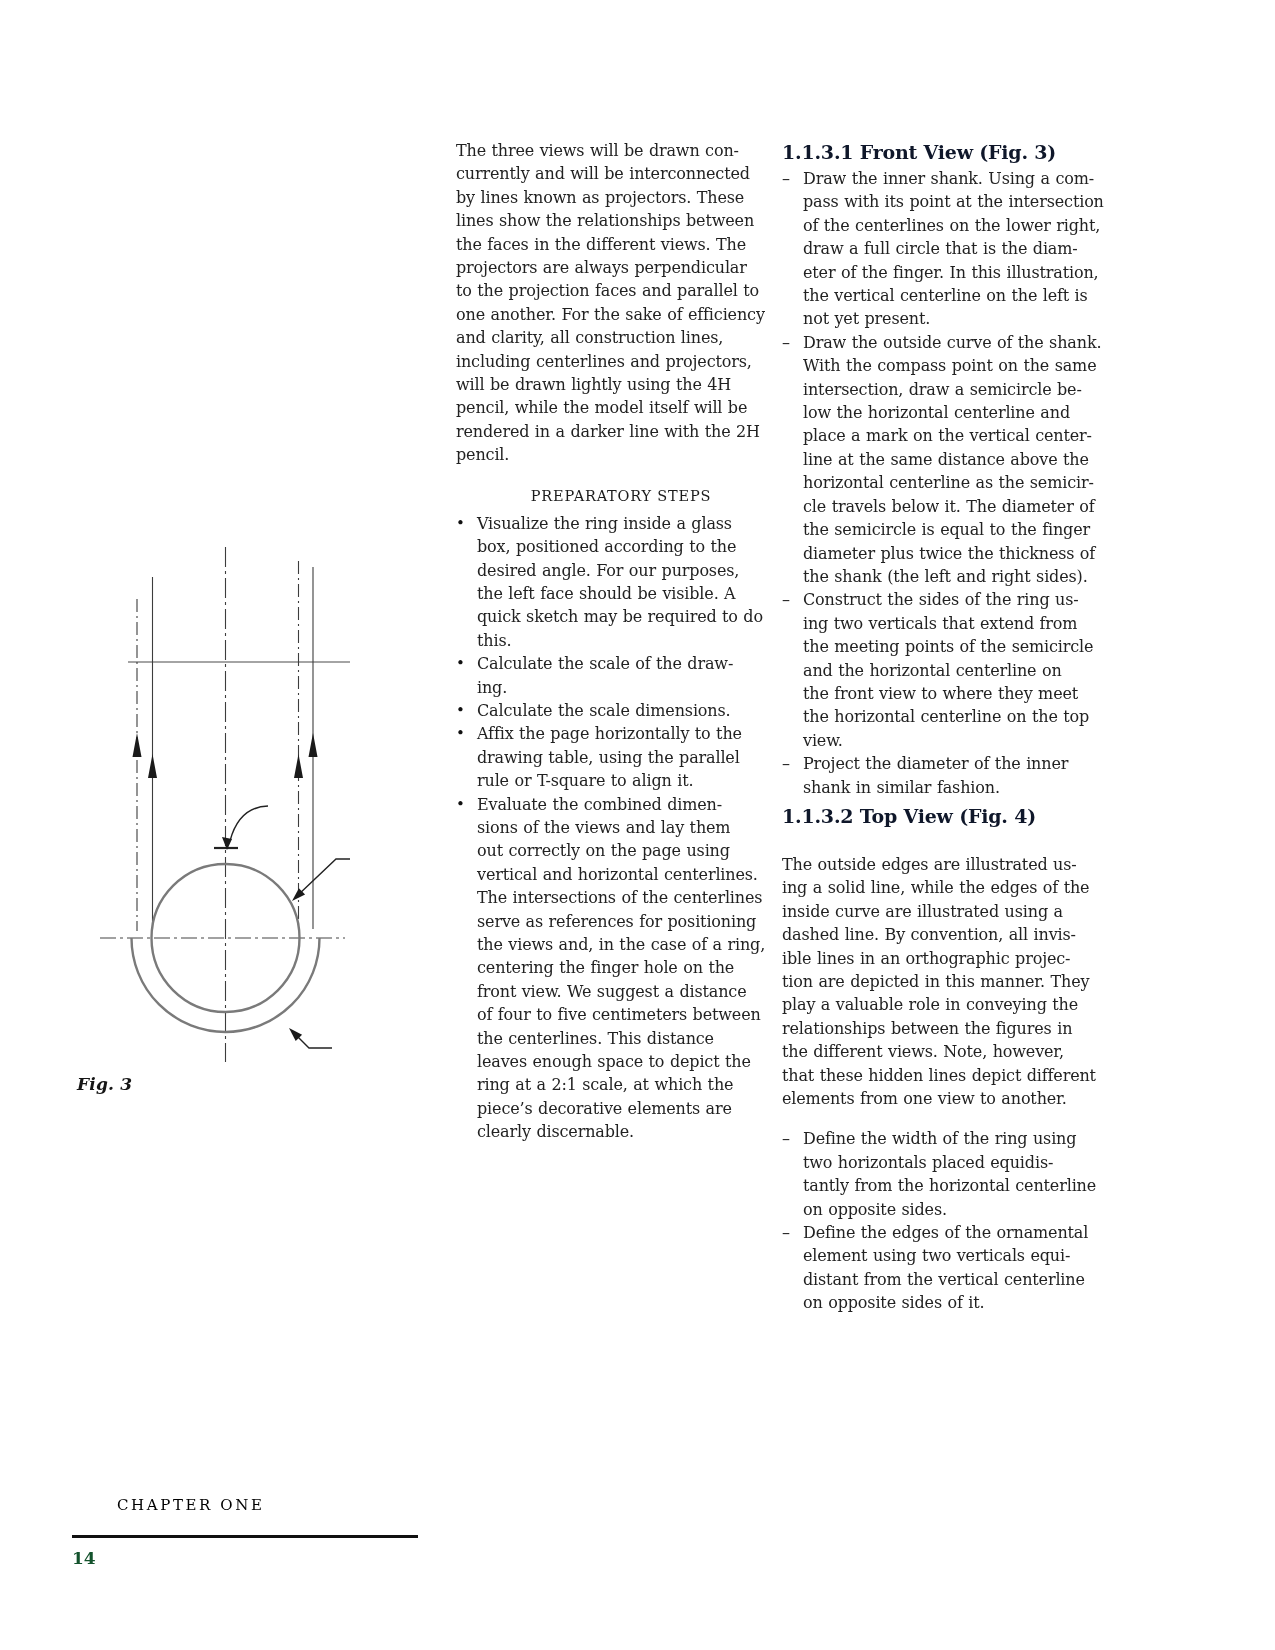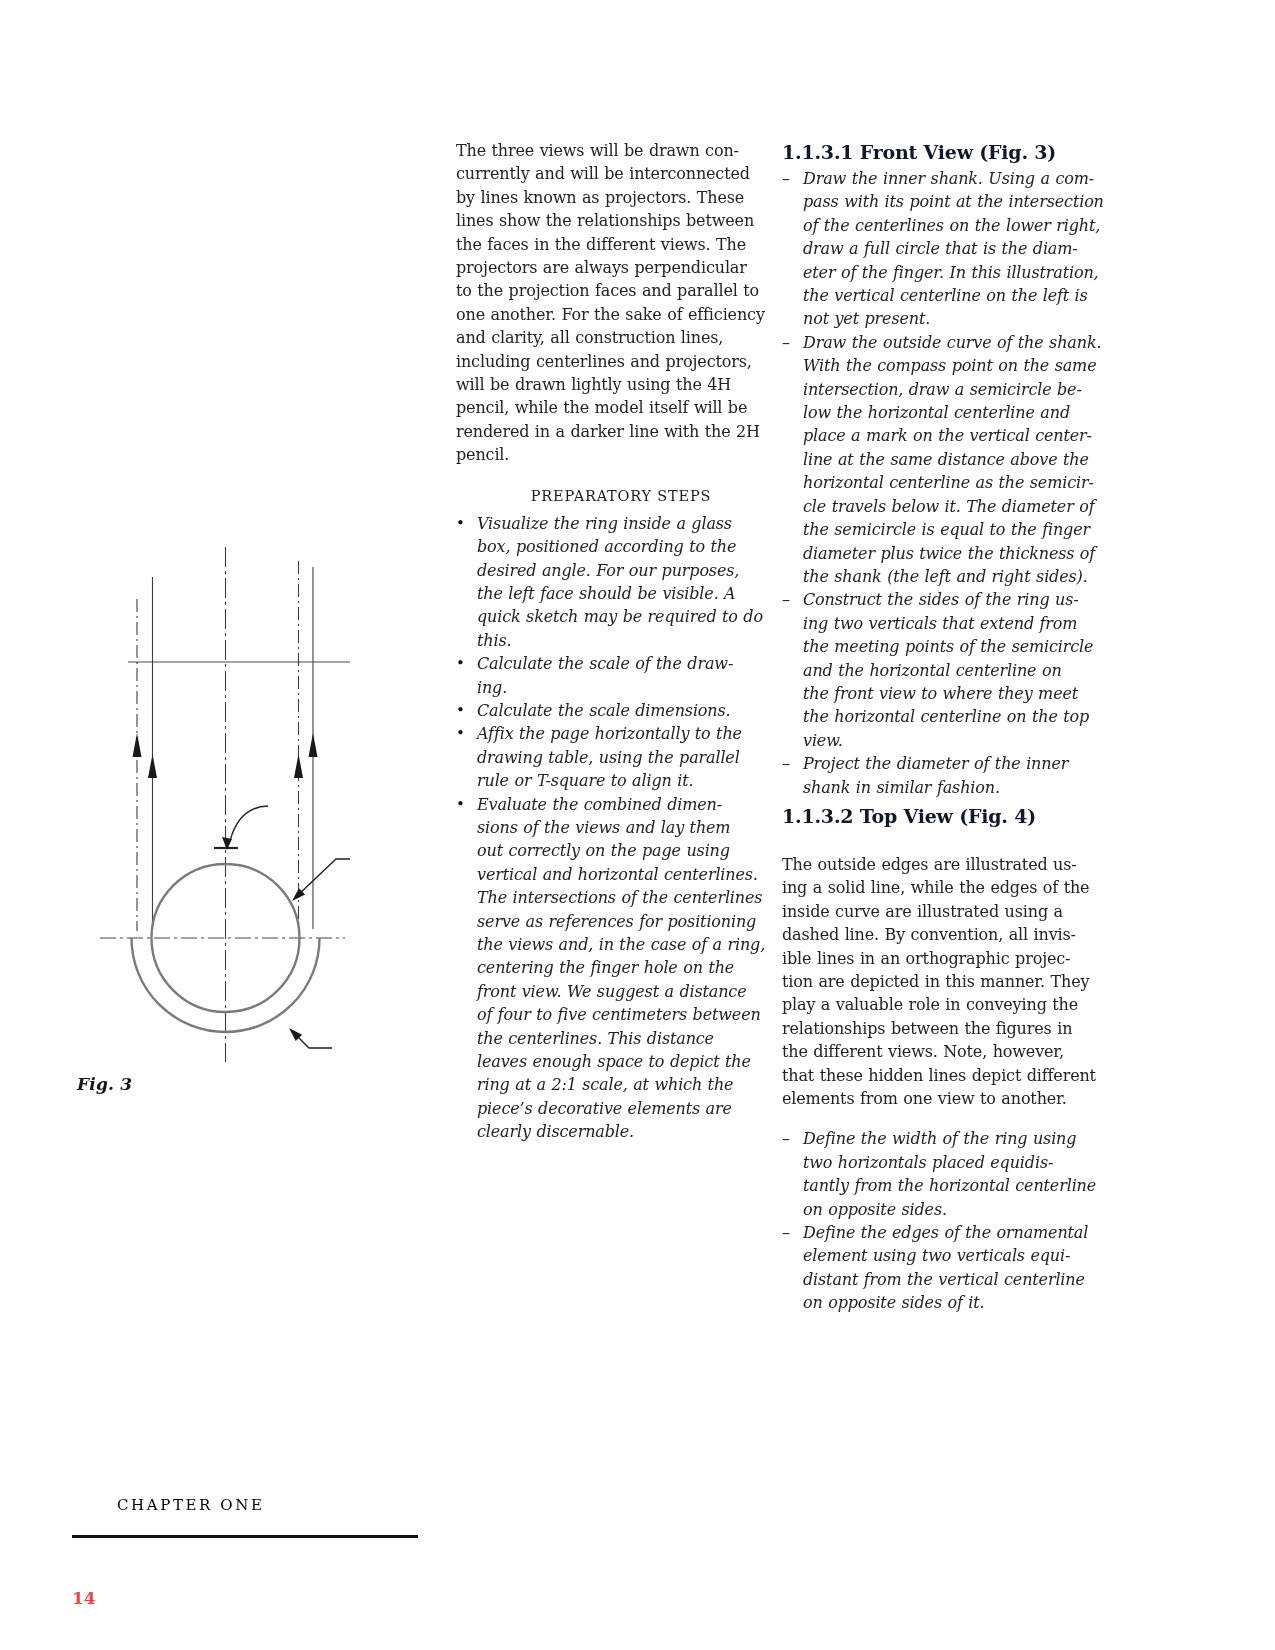--- a/index.html
+++ b/index.html
@@ -28,21 +28,21 @@
     margin-bottom: 8px;
     white-space: nowrap;
     text-align: center;
   }
   ul.bullets { list-style: none; }
   ul.bullets li { display: flex; }
   .bullet-marker {
     width: 21px; flex: 0 0 21px;
     font-size: 15px; line-height: 23.4px; color: #111;
   }
-  li .lines { width: 309px; font-style: italic; }
+  li .lines { width: 309px; }
   
   #right-col { left: 782px; top: 139px; width: 322px; }
   .h-num {
     font-size: 19px;
     font-weight: bold;
     line-height: 26px;
     color: #0f172a;
     letter-spacing: -0.2px;
     white-space: nowrap;
   }
@@ -58,21 +58,21 @@
   #topview-dashes { margin-top: 17px; }
   
   #figure-wrap { left: 0; top: 0; width: 1275px; height: 1644px; pointer-events: none; }
   #fig-caption {
     position: absolute; left: 77px; top: 1074px;
     font-size: 17px; font-style: italic; font-weight: bold; color: #161616;
     letter-spacing: 0.2px;
   }
   
   #footer-rule { position: absolute; left: 72px; top: 1535px; width: 346px; height: 3px; background: #101010; }
-  #page-number { position: absolute; left: 72px; top: 1548px; font-size: 17px; font-weight: 600; color: #ef4444; margin-top: 40px; }
+  #page-number { position: absolute; left: 72px; top: 1548px; font-size: 17px; font-weight: 600; color: #14532d; }
   #chapter-label { position: absolute; left: 117px; top: 1496px; font-size: 15px; letter-spacing: 2.6px; color: #000000; }
 </style>
 </head>
 <body>
 
 <div id="figure-wrap">
   <svg width="1275" height="1650" viewBox="0 0 1275 1650">
 
     <line x1="128" y1="662" x2="350" y2="662" stroke="#4a4a4a" stroke-width="1.2"></line>
 

